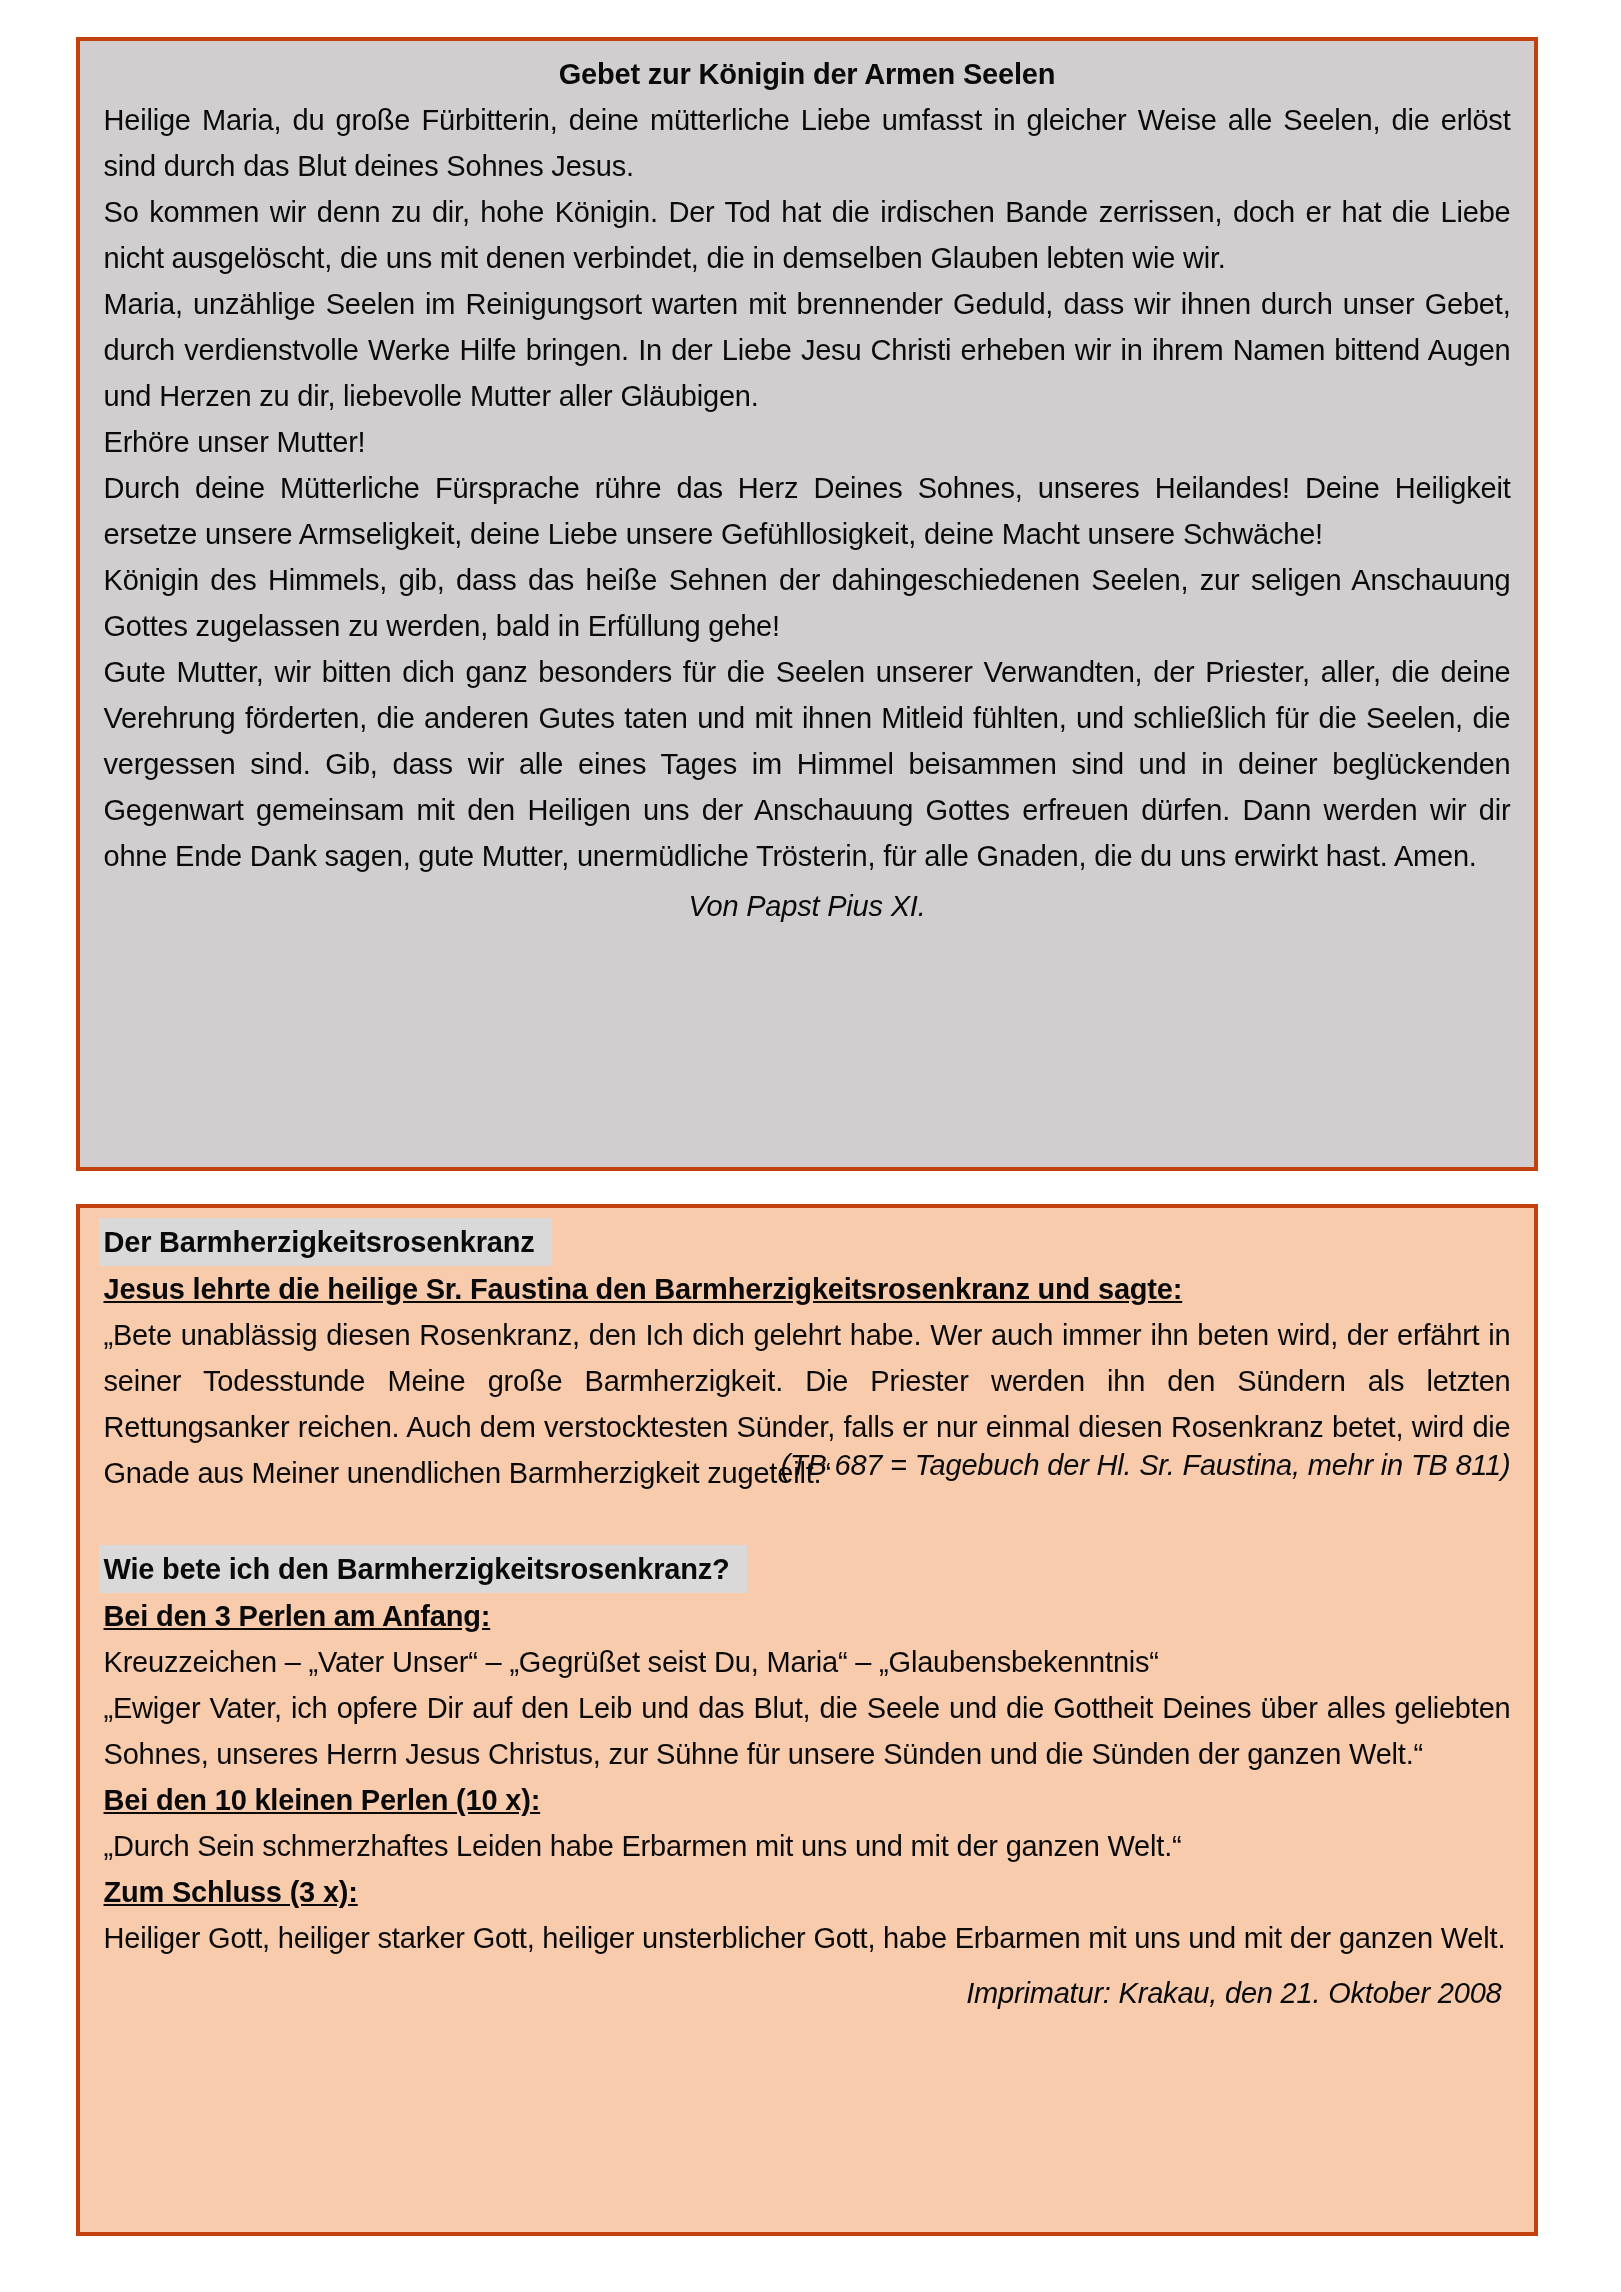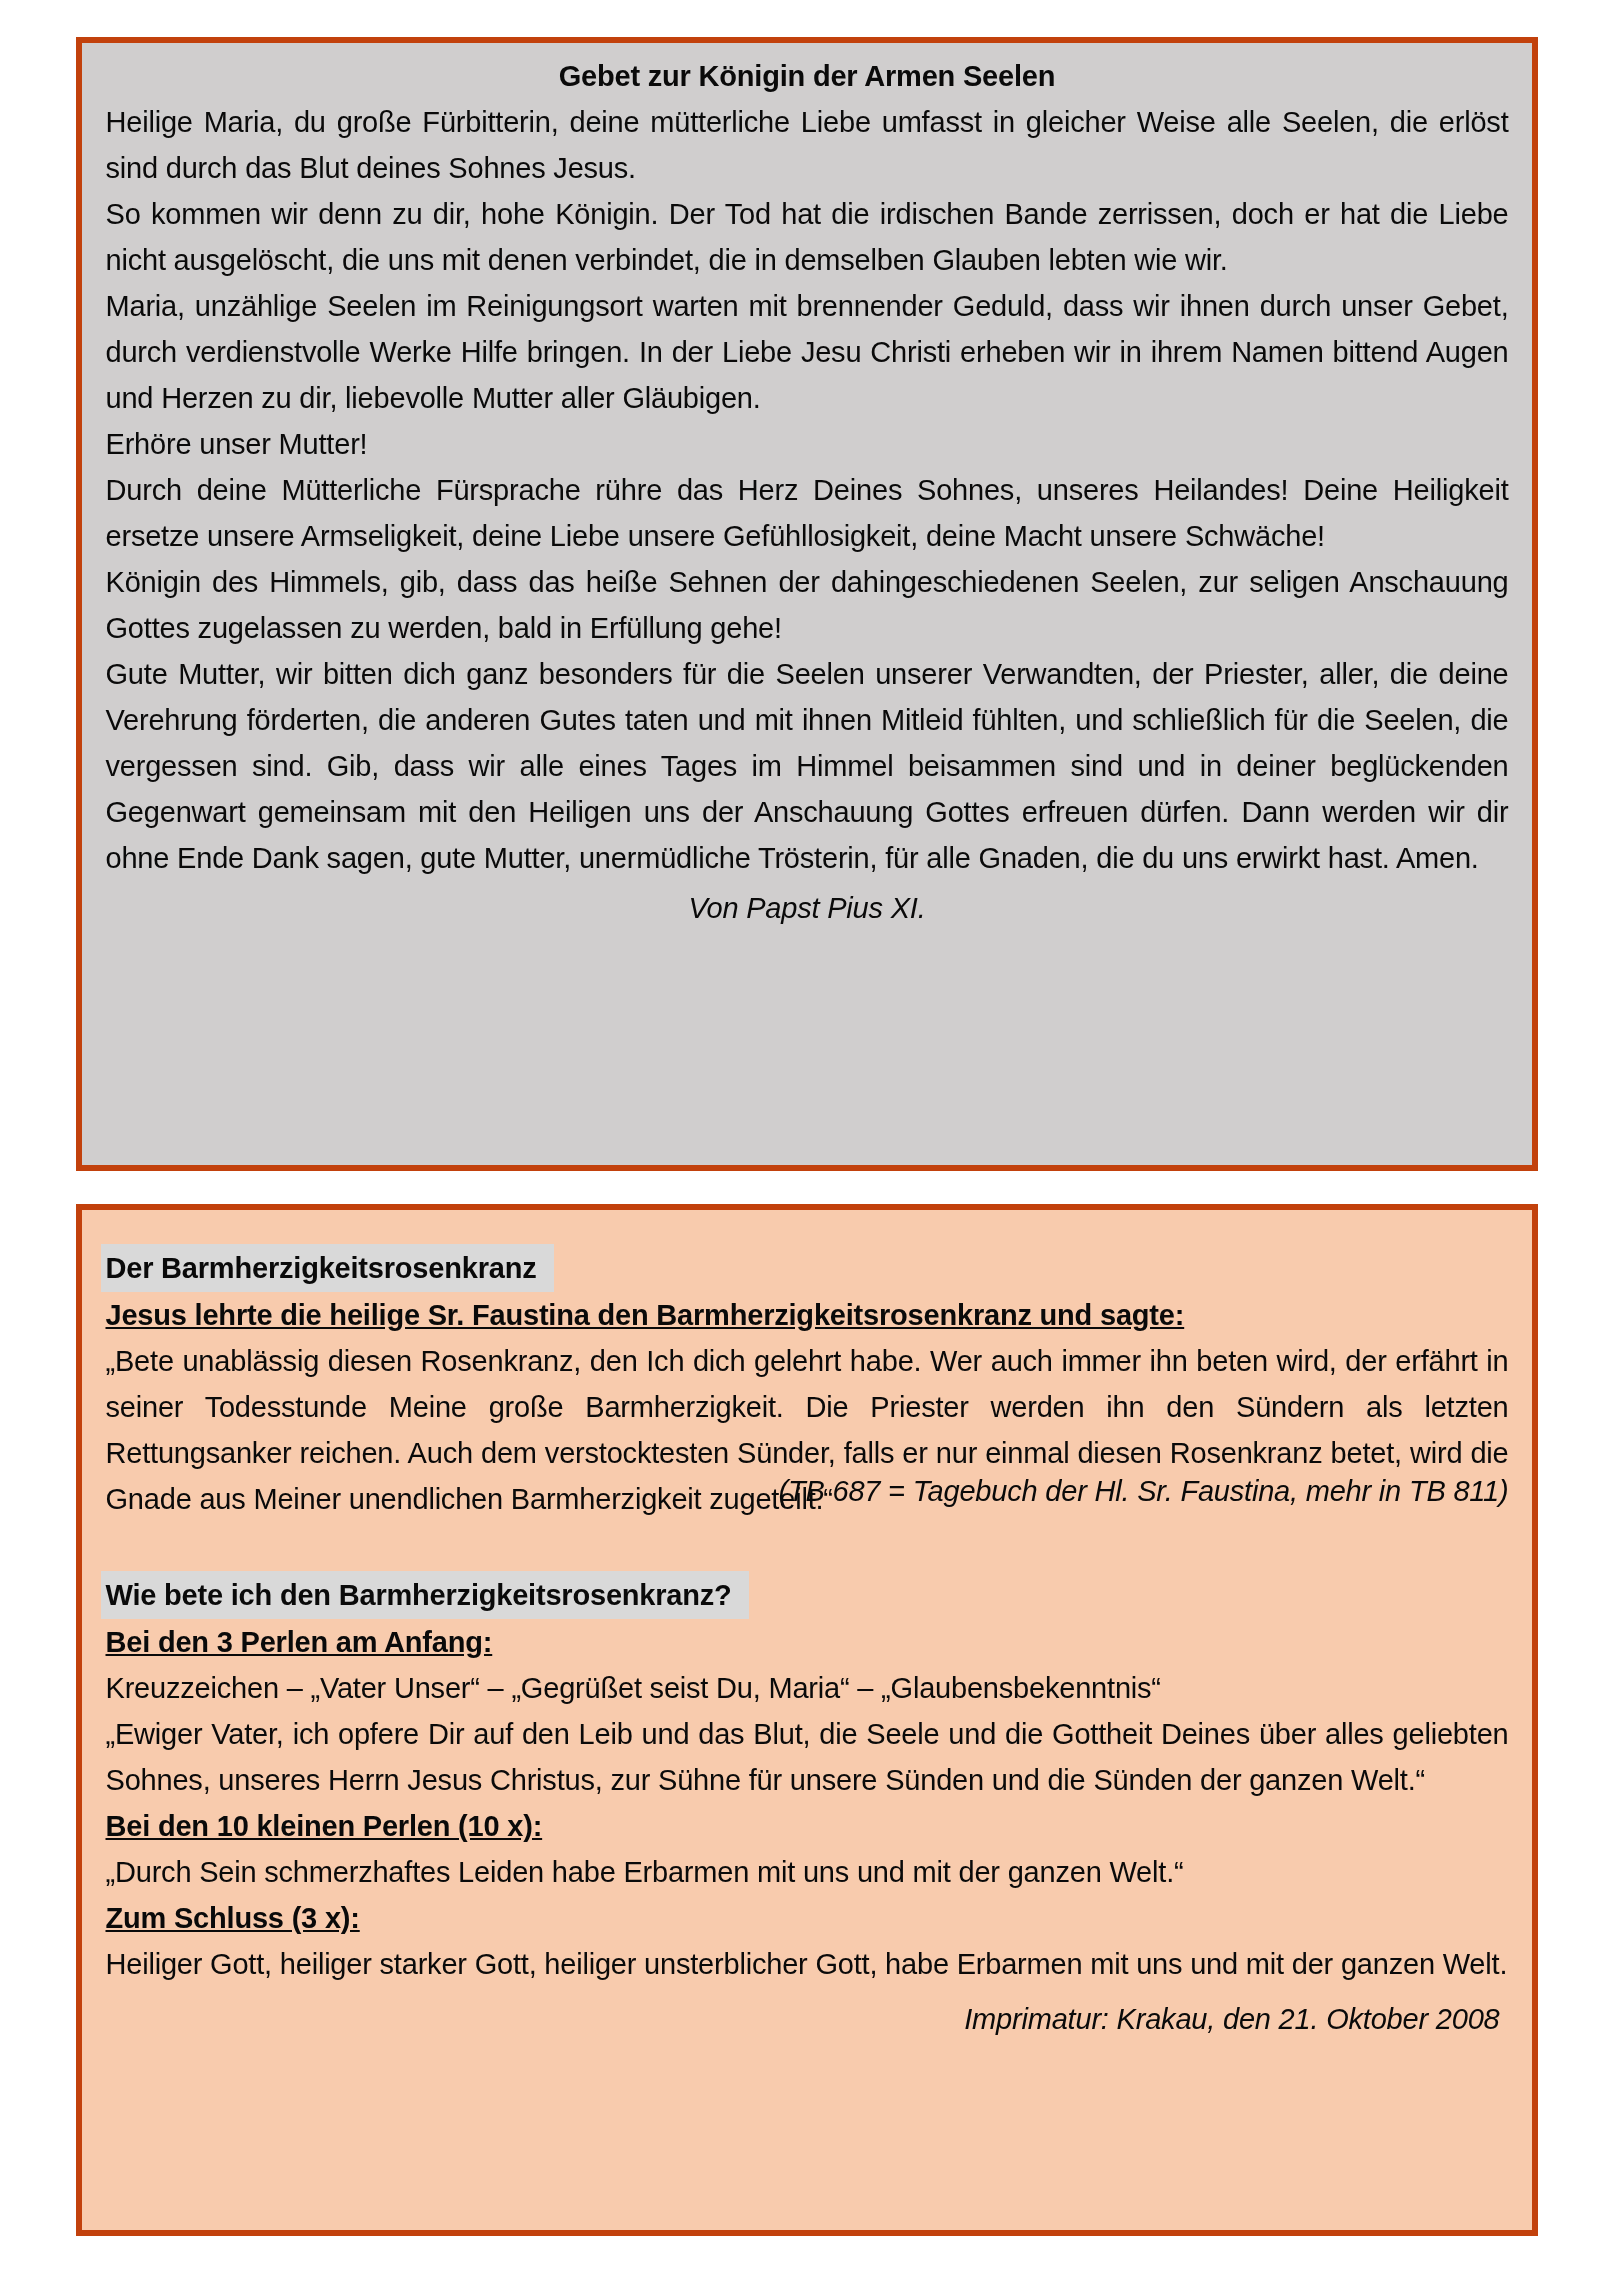--- a/index.html
+++ b/index.html
@@ -14,34 +14,34 @@
   }
   .page {
     position: relative;
     width: 1621px;
     height: 2293px;
   }
   .box {
     box-sizing: border-box;
     width: 1462px;
     margin-left: 76px;
-    border: 6px solid #c2410c;
+    border: 4px solid #c2410c;
     padding: 9.8px 23.5px 13.7px 23.5px;
     font-size: 29px;
     line-height: 46px;
     letter-spacing: -0.2px;
   }
   .box-gray {
     margin-top: 37px;
     min-height: 1134px;
   }
   .box-orange {
     margin-top: 33px;
     min-height: 1032px;
-    padding-top: 34px;
+    padding-top: 10px;
   }
   .title {
     font-size: 29px;
     line-height: 46px;
     font-weight: bold;
     text-align: center;
     margin: 0;
   }
   .para {
     margin: 0;

